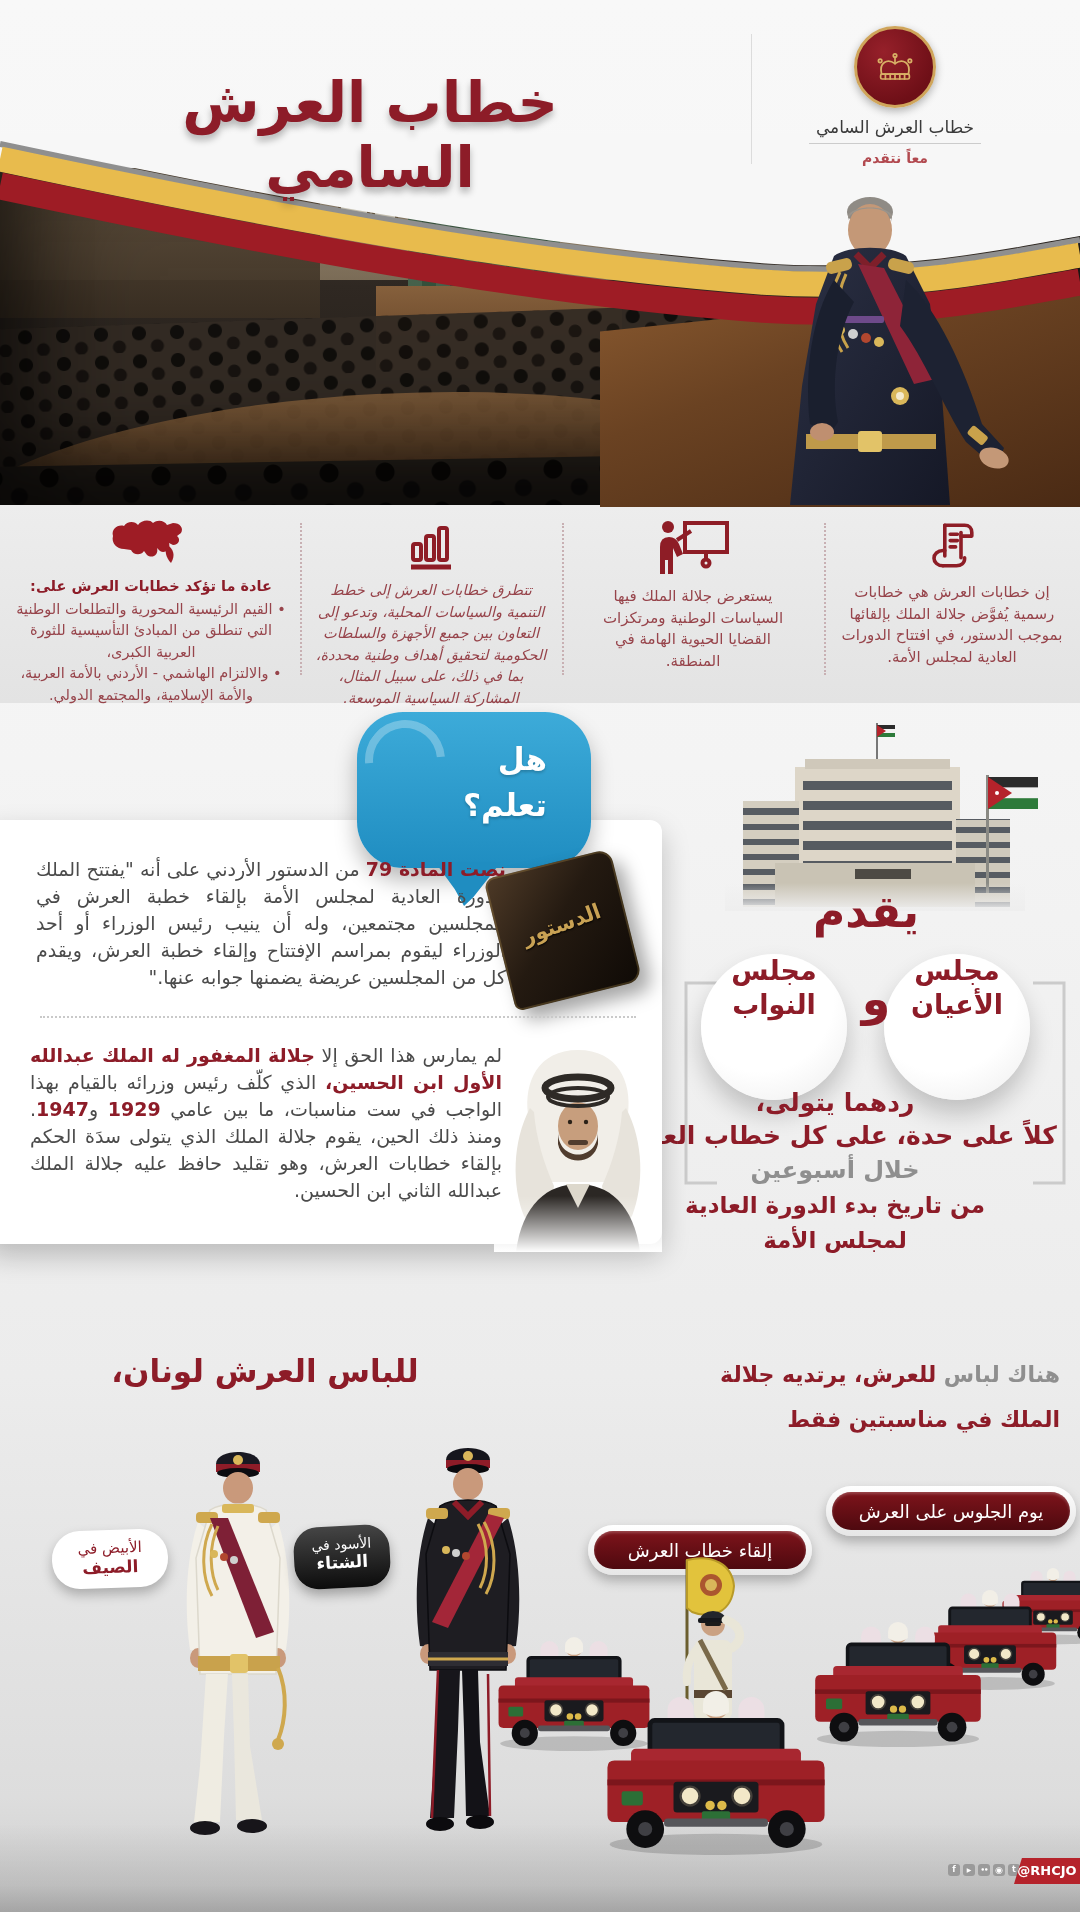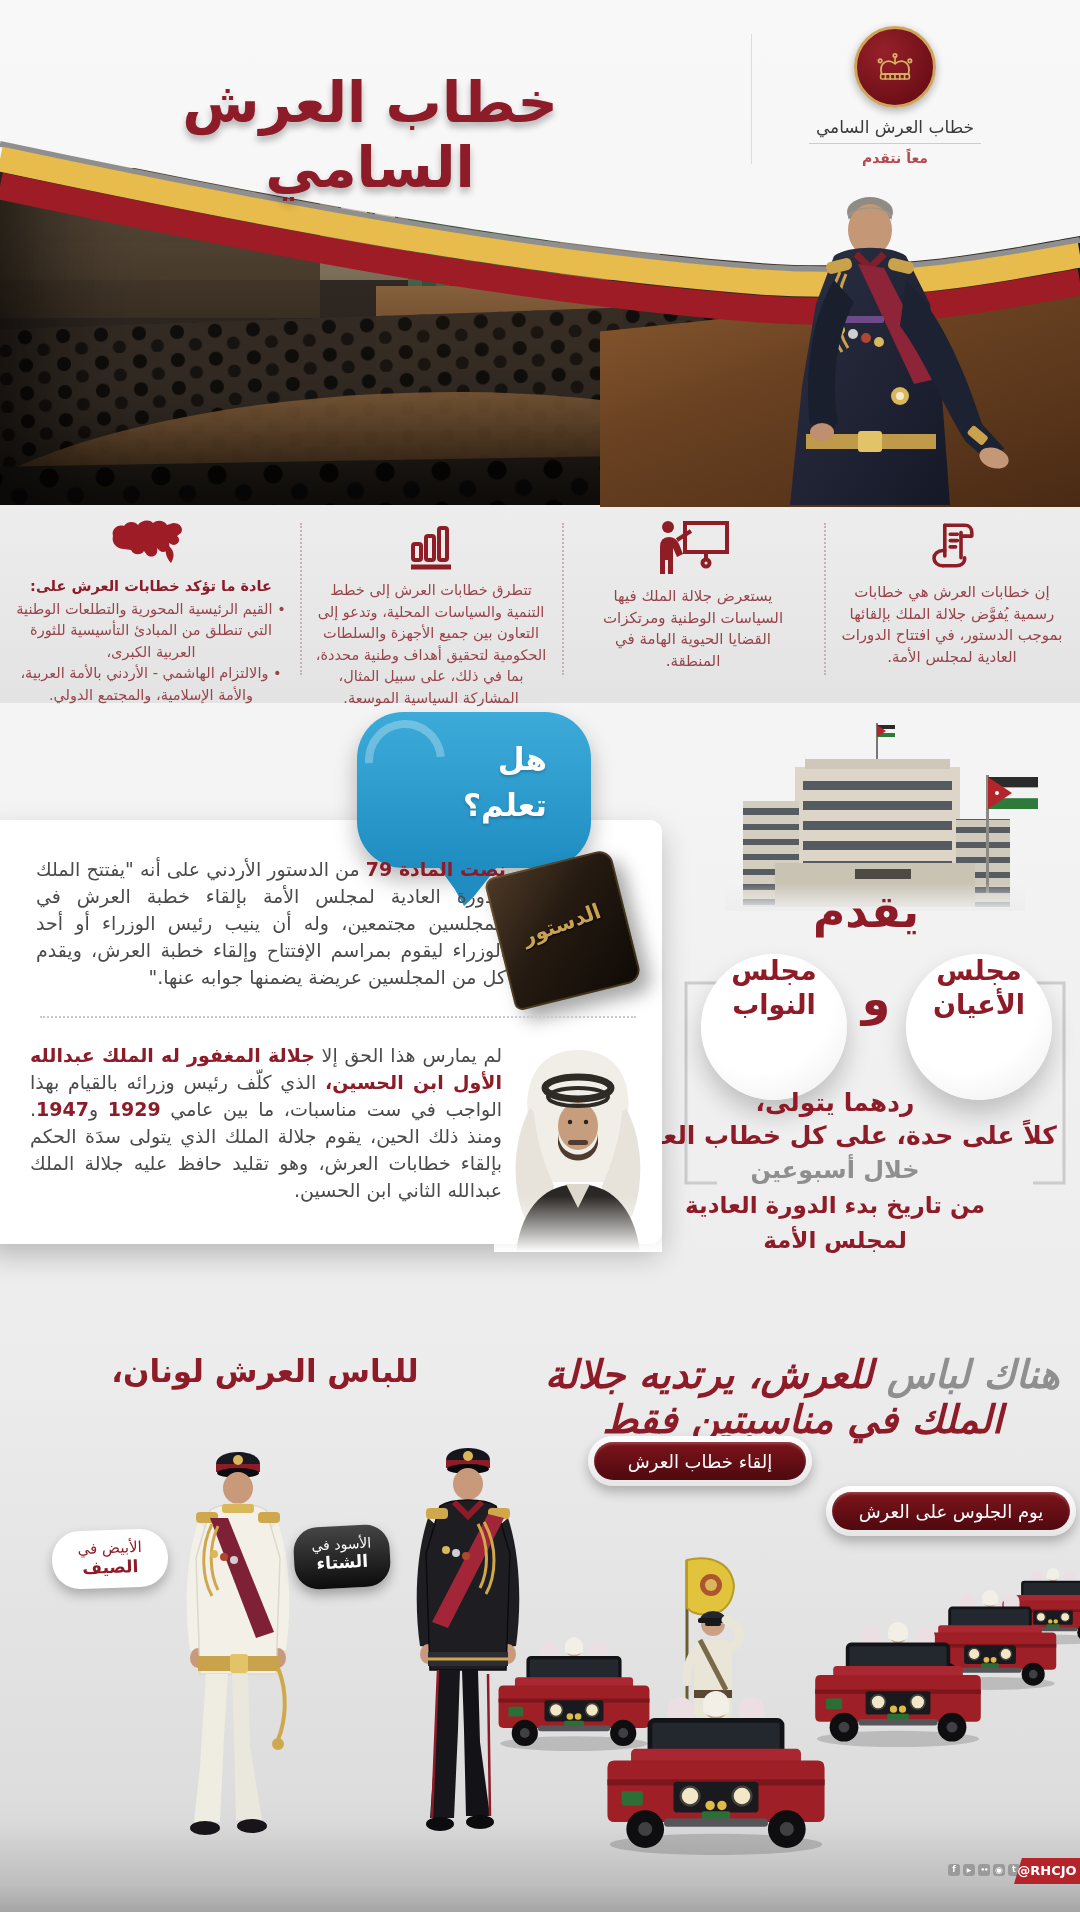--- a/index.html
+++ b/index.html
@@ -98,38 +98,38 @@
   .bl-poleR{position:absolute;left:251px;top:34px;width:3px;height:118px;background:#8a8a84;}
   .bl-fade{position:absolute;left:-10px;bottom:-4px;width:300px;height:28px;
     background:linear-gradient(180deg,rgba(240,240,240,0),#eeeeee);}
   .verb{left:746px;top:886px;width:240px;text-align:center;font-size:44px;font-weight:700;
     color:#8d1c28;direction:rtl;z-index:3;}
   .brackets{left:683px;top:980px;width:384px;height:206px;z-index:2;}
   .circle{position:absolute;width:146px;height:146px;border-radius:50%;z-index:3;
     background:radial-gradient(circle at 40% 30%,#ffffff 55%,#ececec);
     box-shadow:0 14px 24px rgba(0,0,0,.20);display:flex;flex-direction:column;justify-content:flex-start;
     text-align:center;color:#8d1c28;font-weight:700;font-size:27px;line-height:34px;direction:rtl;}
-  .circle-right{left:906px;top:954px;}
+  .circle-right{left:884px;top:954px;}
   .circle-left{left:701px;top:954px;}
   .conj{left:846px;top:972px;width:60px;text-align:center;font-size:46px;font-weight:700;color:#8d1c28;z-index:4;}
   .reply{left:600px;top:1086px;width:470px;text-align:center;direction:rtl;z-index:3;}
   .r-strong{font-size:25px;font-weight:700;color:#8d1c28;line-height:33px;}
   .r-gray{font-size:24px;font-weight:700;color:#8f8f8f;line-height:36px;}
   .r-small{font-size:23px;font-weight:700;color:#8d1c28;line-height:35px;}
   
-  .occ-heading{left:545px;top:1352px;width:515px;text-align:center;direction:rtl;
-    font-size:39px;font-weight:700;line-height:45px;z-index:2;font-style:italic;}
+  .occ-heading{left:545px;top:1352px;width:515px;direction:rtl;
+    font-size:22px;font-weight:700;line-height:45px;z-index:2;}
   .hg{color:#8f8f8f;} .hm{color:#8d1c28;}
   .pill{height:50px;border-radius:26px;background:linear-gradient(180deg,#ffffff,#e6e6e6);
     box-shadow:0 6px 12px rgba(0,0,0,.25);z-index:2;}
   .pill-inner{position:absolute;left:6px;right:6px;top:6px;bottom:6px;border-radius:20px;
     background:linear-gradient(180deg,#7e141b,#4e090f);display:flex;align-items:center;justify-content:center;
     color:#fff;font-size:18px;direction:rtl;box-shadow:inset 0 2px 3px rgba(255,255,255,.22);}
   .pill-right{left:826px;top:1462px;width:250px;margin-top:24px;}
-  .pill-left{left:588px;top:1436px;width:224px;}
+  .pill-left{left:588px;top:1525px;width:224px;}
   .col-heading{left:30px;top:1348px;width:470px;text-align:center;direction:rtl;
     font-size:31px;font-weight:700;line-height:46px;z-index:2;}
   .king-white{left:150px;top:1436px;width:175px;height:402px;z-index:2;}
   .king-black{left:388px;top:1430px;width:160px;height:408px;z-index:2;}
   .label-white{left:52px;top:1530px;width:116px;height:58px;border-radius:28px;background:#ffffff;
     box-shadow:0 6px 12px rgba(0,0,0,.25);z-index:3;text-align:center;direction:rtl;color:#8d1c28;
     transform:rotate(-2deg);}
   .lw-top{font-size:15px;margin-top:9px;} .lw-bottom{font-size:17px;font-weight:700;}
   .label-black{left:294px;top:1526px;width:96px;height:62px;border-radius:24px;
     background:linear-gradient(180deg,#454545,#0c0c0c);box-shadow:0 6px 12px rgba(0,0,0,.3);
@@ -260,21 +260,21 @@
 
   <div class="abs icol" style="left:310px;top:518px;width:242px;font-size:14.5px;">
     <svg width="52" height="54" viewBox="0 0 52 54">
       <g fill="none" stroke="#8e1d26" stroke-width="4">
         <rect x="8" y="26" width="8" height="16" rx="2"></rect>
         <rect x="21" y="18" width="8" height="24" rx="2"></rect>
         <rect x="34" y="10" width="8" height="32" rx="2"></rect>
       </g>
       <path d="M6 49 H46" stroke="#8e1d26" stroke-width="5"></path>
     </svg>
-    <p style="margin:0;">تتطرق خطابات العرش إلى خطط التنمية والسياسات المحلية، وتدعو إلى التعاون بين جميع الأجهزة والسلطات الحكومية لتحقيق أهداف وطنية محددة، بما في ذلك، على سبيل المثال، المشاركة السياسية الموسعة.</p>
+    <p style="margin:0;font-style:italic;">تتطرق خطابات العرش إلى خطط التنمية والسياسات المحلية، وتدعو إلى التعاون بين جميع الأجهزة والسلطات الحكومية لتحقيق أهداف وطنية محددة، بما في ذلك، على سبيل المثال، المشاركة السياسية الموسعة.</p>
   </div>
 
   <div class="abs icol" style="left:12px;top:512px;width:278px;font-size:14.5px;">
     <svg width="88" height="56" viewBox="0 0 88 56">
       <path fill="#9e1c25" d="M6 24 C4 17 11 12 17 14 C20 9 28 9 31 13 C34 8 43 7 46 11 C51 7 58 9 60 13 L66 11 C73 11 77 16 74 21 L70 24 C74 27 72 33 66 33 L62 31 C64 37 58 42 53 39 L50 36 C52 43 45 47 40 43 L37 39 C34 44 26 43 24 38 L17 37 C10 37 4 31 6 24 Z"></path>
       <path fill="#9e1c25" d="M60 33 C66 36 69 43 64 51 C59 46 57 38 60 33 Z"></path>
     </svg>
     <div class="icol-heading">عادة ما تؤكد خطابات العرش على:</div>
     <div>• القيم الرئيسية المحورية والتطلعات الوطنية التي تنطلق من المبادئ التأسيسية للثورة العربية الكبرى،</div>
     <div>• والالتزام الهاشمي - الأردني بالأمة العربية، والأمة الإسلامية، والمجتمع الدولي.</div>

